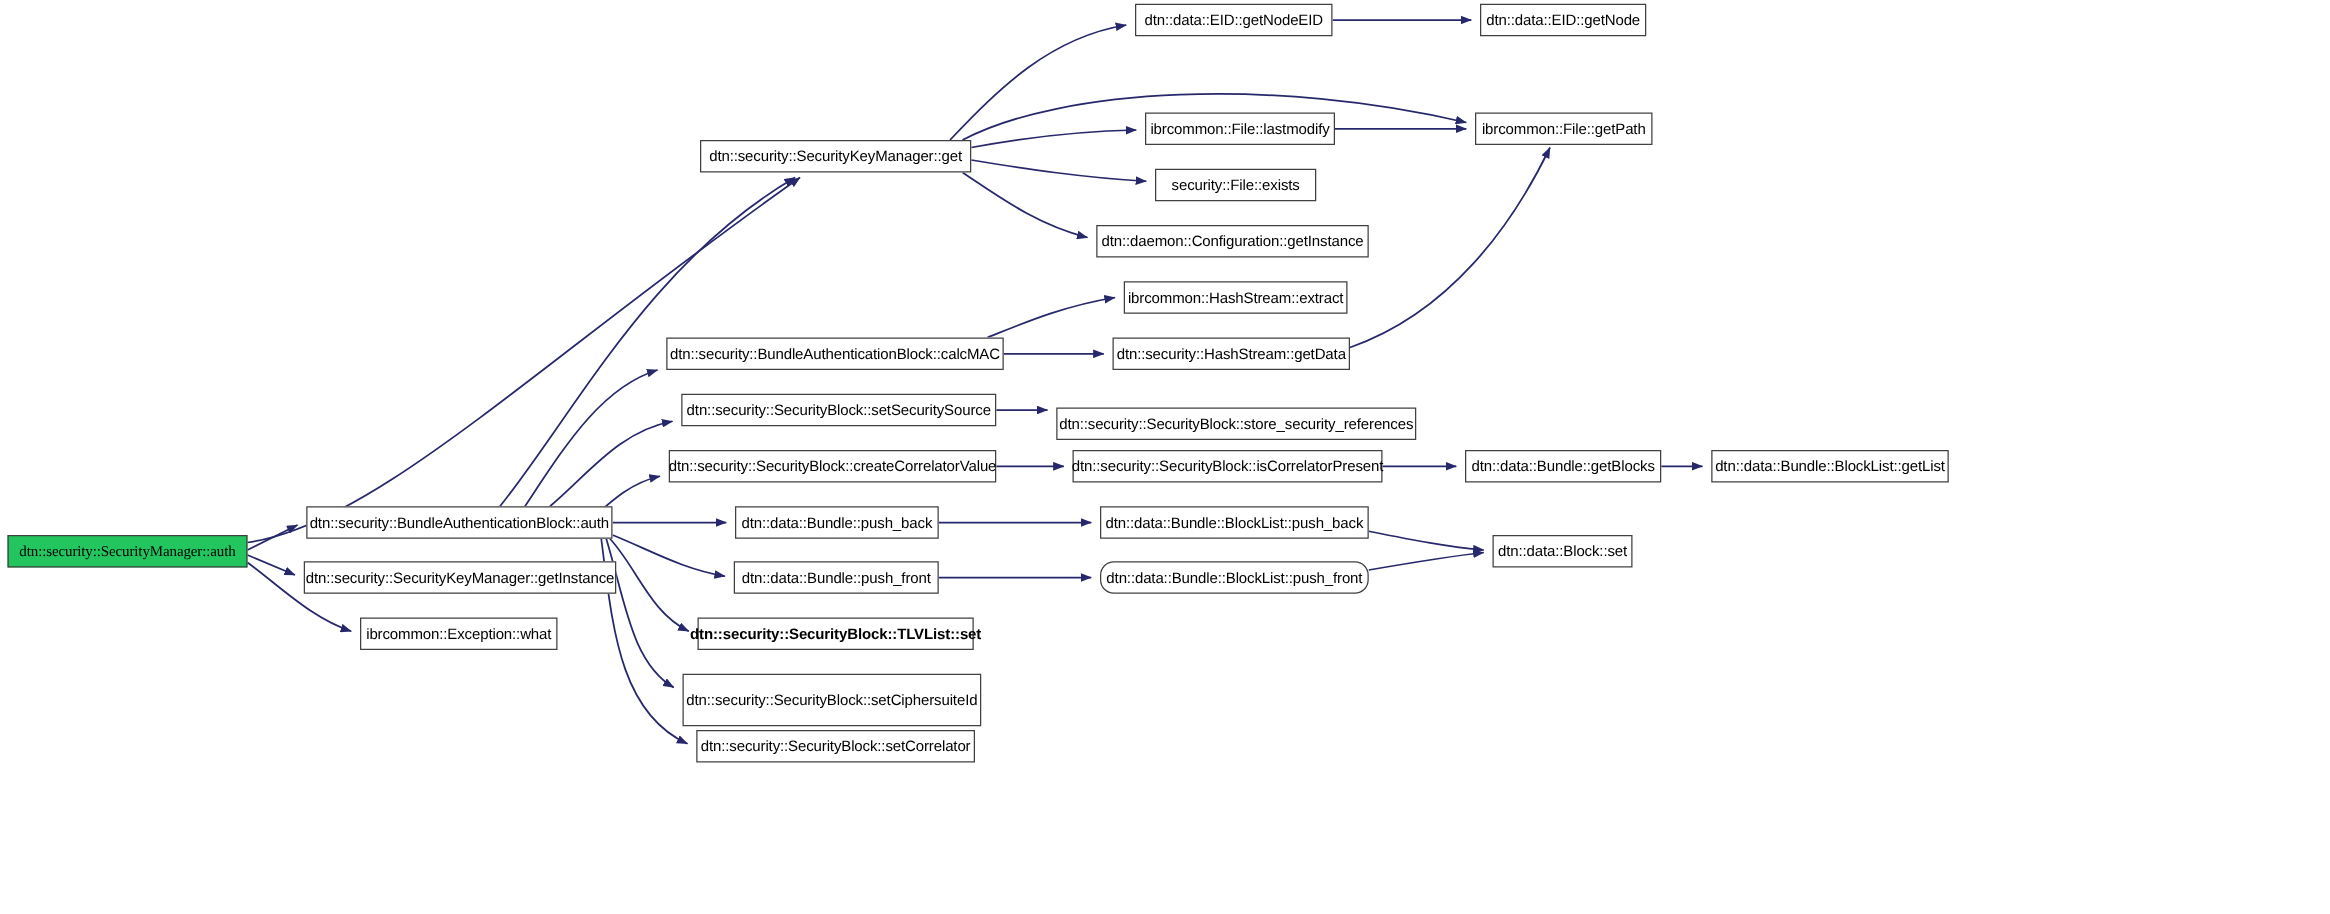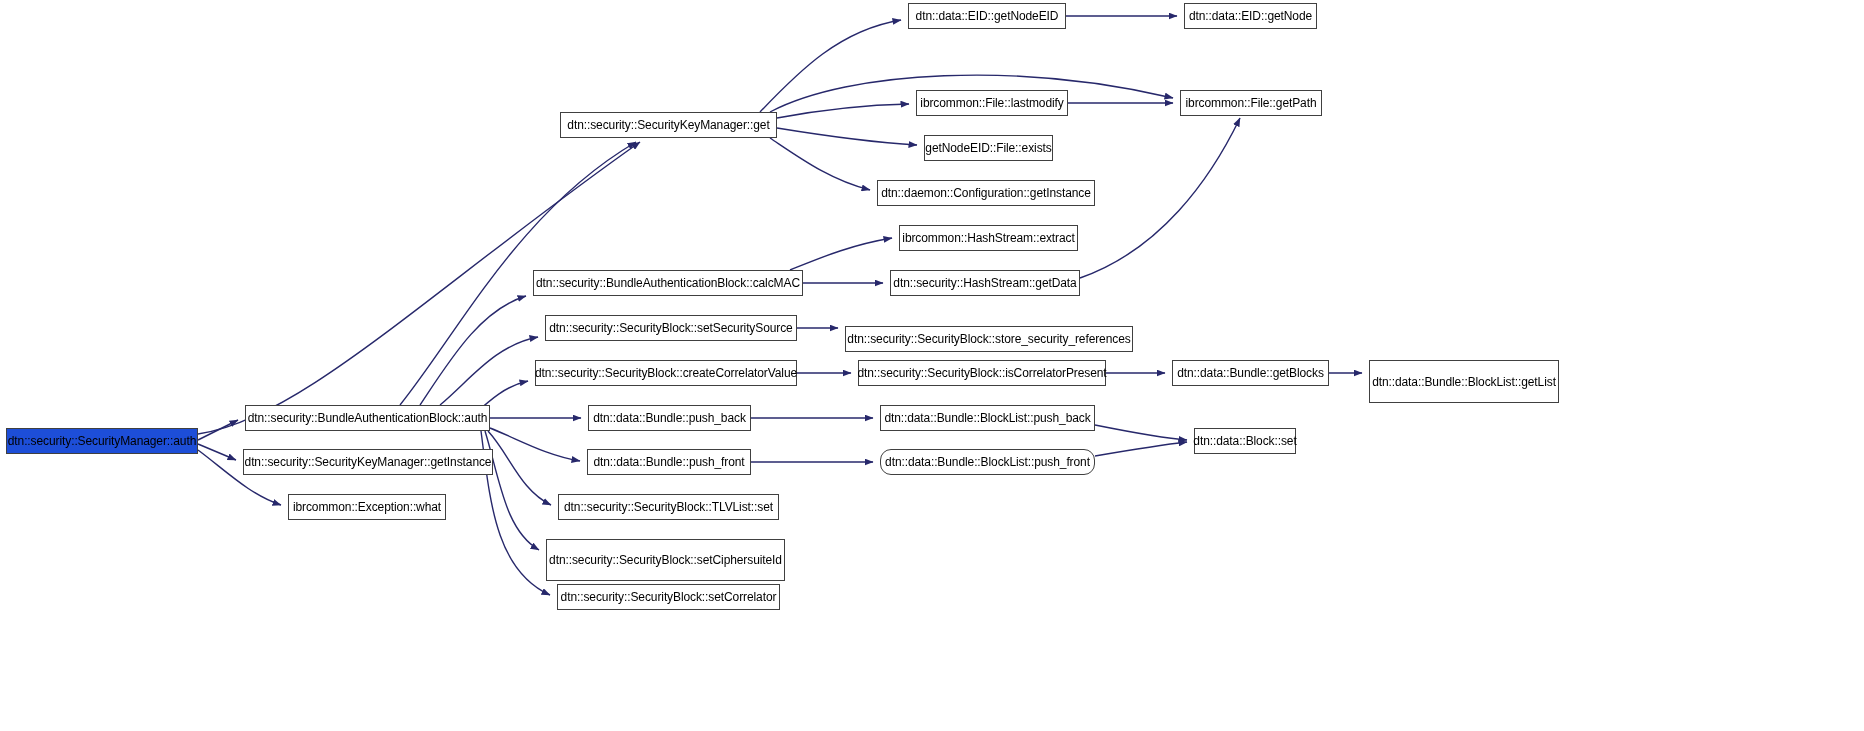--- a/index.html
+++ b/index.html
@@ -31,22 +31,23 @@
     justify-content: center;
     border: 1px solid #404040;
     background: #ffffff;
     color: #000000;
     font-size: 12px;
     line-height: 1;
     white-space: nowrap;
     letter-spacing: -0.1px;
   }
   .node.current {
-    background: #1d4ed8;
+    background: #22c55e;
     border-color: #404040;
+    font-family: Liberation Serif, serif;
   }
   .node-label {
     display: block;
     padding: 0 6px;
   }
 </style>
 </head>
 <body>
 
 <div id="graph-root">
@@ -114,37 +115,37 @@
       </div>
       <div class="node" style="left: 535px; top: 360px; width: 262px; height: 26px;">
         <span class="node-label">dtn::security::SecurityBlock::createCorrelatorValue</span>
       </div>
       <div class="node" style="left: 588px; top: 405px; width: 163px; height: 26px;">
         <span class="node-label">dtn::data::Bundle::push_back</span>
       </div>
       <div class="node" style="left: 587px; top: 449px; width: 164px; height: 26px;">
         <span class="node-label">dtn::data::Bundle::push_front</span>
       </div>
-      <div class="node" style="left: 558px; top: 494px; width: 221px; height: 26px;">
+      <div class="node" style="left: 558px; top: 494px; width: 221px; height: 26px; font-weight: bold;">
         <span class="node-label">dtn::security::SecurityBlock::TLVList::set</span>
       </div>
       <div class="node" style="left: 546px; top: 539px; width: 239px; height: 42px;">
         <span class="node-label">dtn::security::SecurityBlock::setCiphersuiteId</span>
       </div>
       <div class="node" style="left: 557px; top: 584px; width: 223px; height: 26px; text-align: center;">
         <span class="node-label">dtn::security::SecurityBlock::setCorrelator</span>
       </div>
       <div class="node" style="left: 908px; top: 3px; width: 158px; height: 26px;">
         <span class="node-label">dtn::data::EID::getNodeEID</span>
       </div>
       <div class="node" style="left: 916px; top: 90px; width: 152px; height: 26px;">
         <span class="node-label">ibrcommon::File::lastmodify</span>
       </div>
       <div class="node" style="left: 924px; top: 135px; width: 129px; height: 26px;">
-        <span class="node-label">getNodeEID::File::exists</span>
+        <span class="node-label">security::File::exists</span>
       </div>
       <div class="node" style="left: 877px; top: 180px; width: 218px; height: 26px;">
         <span class="node-label">dtn::daemon::Configuration::getInstance</span>
       </div>
       <div class="node" style="left: 899px; top: 225px; width: 179px; height: 26px;">
         <span class="node-label">ibrcommon::HashStream::extract</span>
       </div>
       <div class="node" style="left: 890px; top: 270px; width: 190px; height: 26px;">
         <span class="node-label">dtn::security::HashStream::getData</span>
       </div>
@@ -162,20 +163,20 @@
       </div>
       <div class="node" style="left: 1184px; top: 3px; width: 133px; height: 26px;">
         <span class="node-label">dtn::data::EID::getNode</span>
       </div>
       <div class="node" style="left: 1180px; top: 90px; width: 142px; height: 26px;">
         <span class="node-label">ibrcommon::File::getPath</span>
       </div>
       <div class="node" style="left: 1172px; top: 360px; width: 157px; height: 26px;">
         <span class="node-label">dtn::data::Bundle::getBlocks</span>
       </div>
-      <div class="node" style="left: 1194px; top: 428px; width: 102px; height: 26px;">
+      <div class="node" style="left: 1194px; top: 428px; width: 112px; height: 26px;">
         <span class="node-label">dtn::data::Block::set</span>
       </div>
-      <div class="node" style="left: 1369px; top: 360px; width: 190px; height: 43px;">
+      <div class="node" style="left: 1369px; top: 360px; width: 190px; height: 26px;">
         <span class="node-label">dtn::data::Bundle::BlockList::getList</span>
       </div>
     </div>
 </div>
 
 </body></html>

